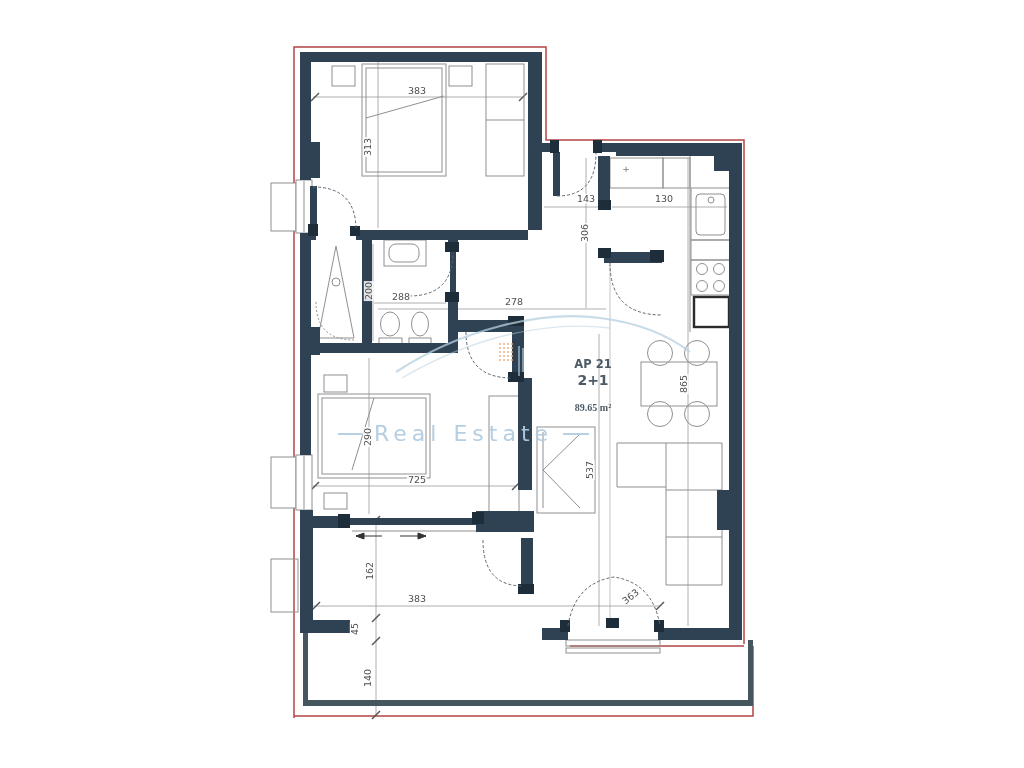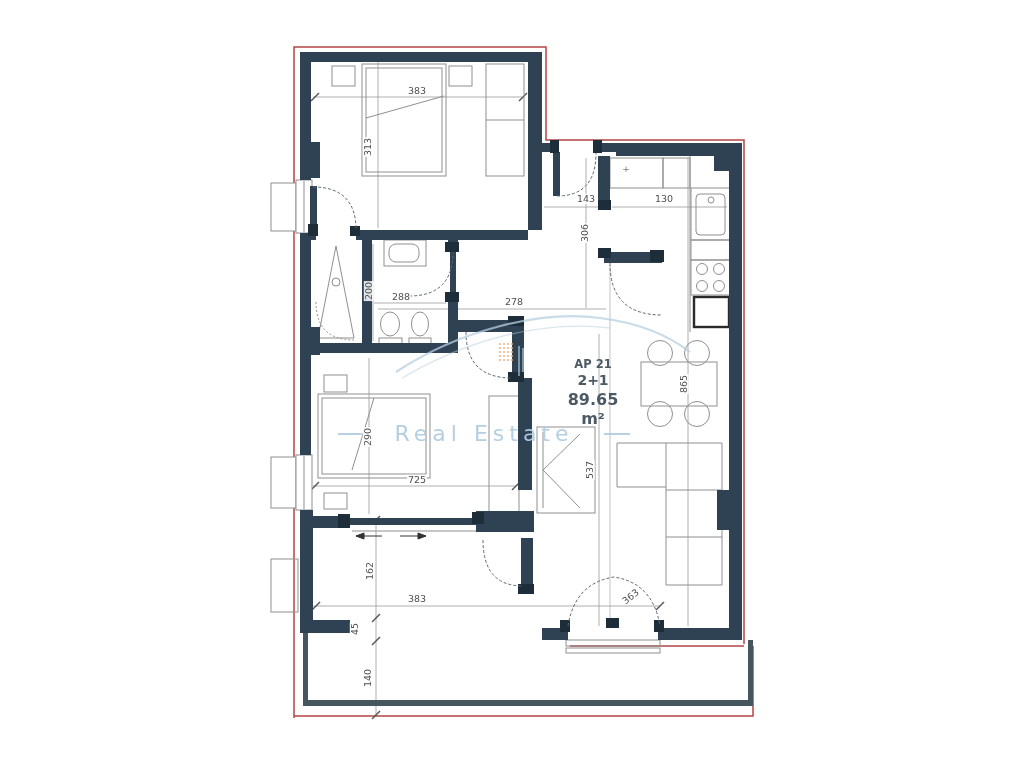--- a/index.html
+++ b/index.html
@@ -11,29 +11,29 @@
        font-size:9.5px;color:#4f4f4f;background:rgba(255,255,255,.85);
        padding:0 1px;white-space:nowrap;line-height:1.1;z-index:30;}
   .rot{transform:translate(-50%,-50%) rotate(-90deg);}
   .r363{transform:translate(-50%,-50%) rotate(-38deg);background:transparent;}
   .plus{background:transparent;font-size:9px;color:#777;}
   
   .wm-brand{position:absolute;left:338px;top:378px;width:292px;text-align:center;
             font-size:38px;font-weight:bold;letter-spacing:1px;
             color:rgba(235,166,102,.8);z-index:10;white-space:nowrap;}
   .wm-tagline{position:absolute;left:338px;top:421px;width:292px;display:flex;
-              align-items:center;justify-content:space-between;z-index:10;}
+              align-items:center;justify-content:flex-start;gap:10px;z-index:10;}
   .wm-tagline .txt{font-size:22px;letter-spacing:5px;color:rgba(176,203,224,.95);white-space:nowrap;}
   .wm-tagline .dash{width:26px;height:2px;background:rgba(176,203,224,.9);}
   
   .unit-info{position:absolute;left:556px;top:357px;width:74px;text-align:center;
              color:#4c5a65;z-index:20;}
   .unit-info .u1{font-size:11.5px;font-weight:bold;}
   .unit-info .u2{font-size:14px;font-weight:bold;margin-top:1px;}
-  .unit-info .u3{font-size:16px;font-weight:bold;margin-top:2px;}
+  .unit-info .u3{font-size:10px;font-weight:bold;margin-top:14px;font-family:Liberation Serif, serif;}
 </style>
 </head>
 <body>
 
 <div class="stage">
 
 <svg width="1024" height="768" viewBox="0 0 1024 768">
 
   <g fill="none" stroke="#b54444" stroke-width="1.5">
     <path d="M294,718 V47 H546 V140 H744 V644"></path>

